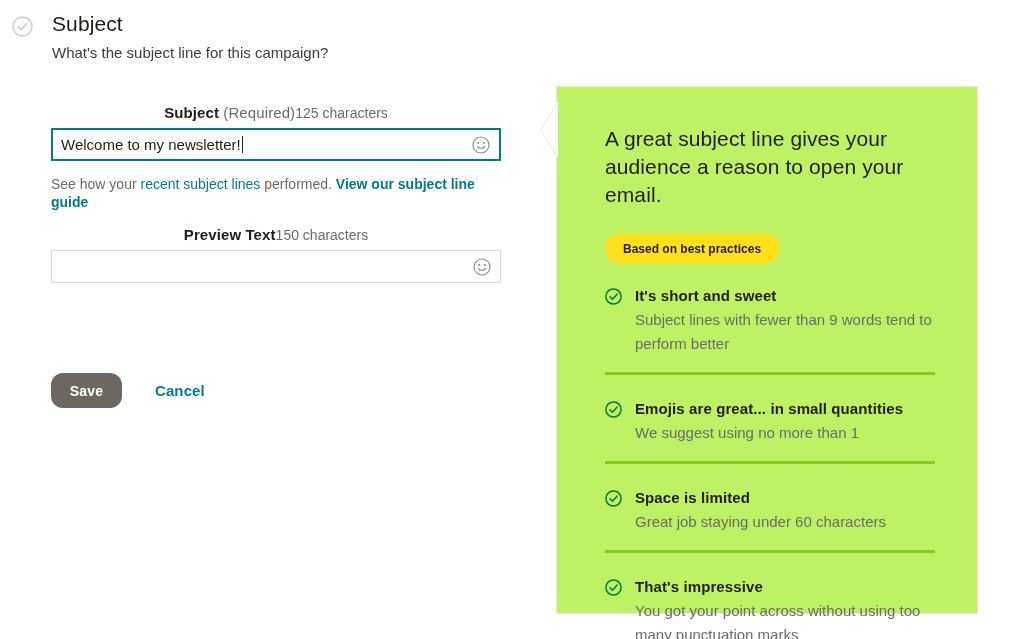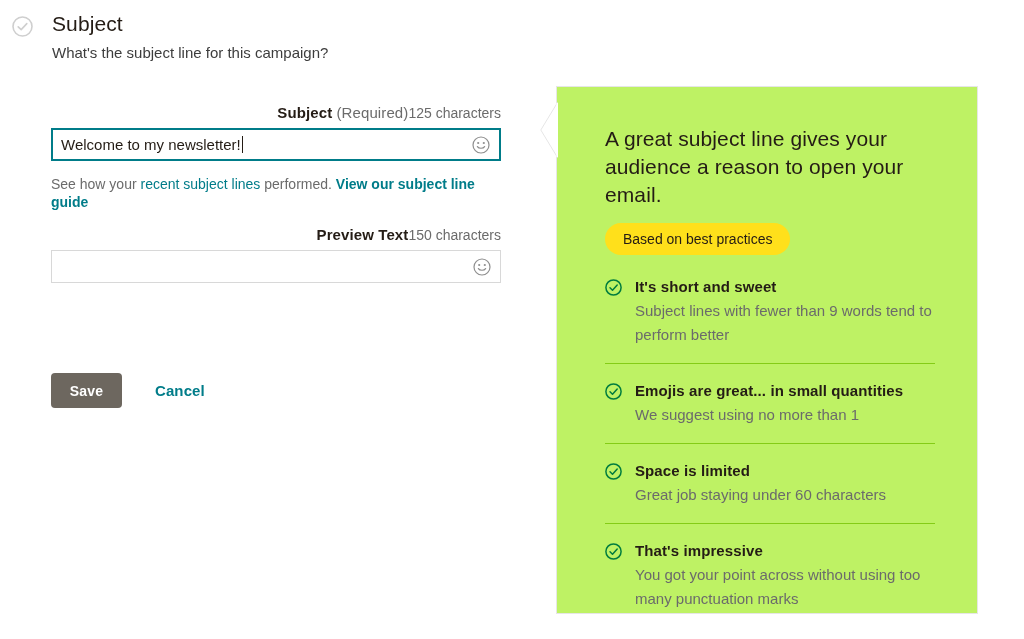--- a/index.html
+++ b/index.html
@@ -51,21 +51,21 @@
 
   
   .form-area {
     position: absolute;
     left: 51px;
     top: 104px;
     width: 450px;
   }
   .field-label-row {
     display: flex;
-    justify-content: flex-end;
+    justify-content: center;
     align-items: baseline;
     width: 450px;
   }
   .field-label {
     font-size: 15px;
     font-weight: 700;
     color: #241c15;
     letter-spacing: 0.1px;
   }
   .field-label .req {
@@ -147,21 +147,21 @@
     align-items: center;
   }
   .btn-save {
     width: 71px;
     height: 35px;
     background: #6d675f;
     color: #ffffff;
     font-size: 14px;
     font-weight: 700;
     border: none;
-    border-radius: 4px;
+    border-radius: 12px;
     cursor: pointer;
     font-family: "Liberation Sans", sans-serif;
     letter-spacing: 0.2px;
   }
   .btn-cancel {
     margin-left: 33px;
     font-size: 15px;
     font-weight: 700;
     color: #007c89;
     cursor: pointer;
@@ -191,37 +191,37 @@
   }
   .tips-heading {
     font-size: 21px;
     line-height: 28px;
     font-weight: 400;
     color: #241c15;
     letter-spacing: 0.1px;
   }
   .badge {
     display: inline-block;
-    margin-top: 14px;
+    margin-top: 25px;
     background: #ffe01b;
     color: #241c15;
-    font-size: 14px;
-    font-weight: 400;
+    font-size: 12px;
+    font-weight: 700;
     padding: 9px 18px;
     border-radius: 20px;
     line-height: 1;
   }
 
   .tip-list { margin-top: 22px; }
   .tip {
     display: flex;
     align-items: flex-start;
     padding-bottom: 16px;
-    border-bottom: 1px solid #84cc16;
-    margin-bottom: 17px;
+    border-bottom: 3px solid #84cc16;
+    margin-bottom: 24px;
   }
   .tip:last-child {
     border-bottom: none;
     margin-bottom: 0;
     padding-bottom: 0;
   }
   .tip-check {
     flex: 0 0 auto;
     width: 17px;
     height: 17px;

